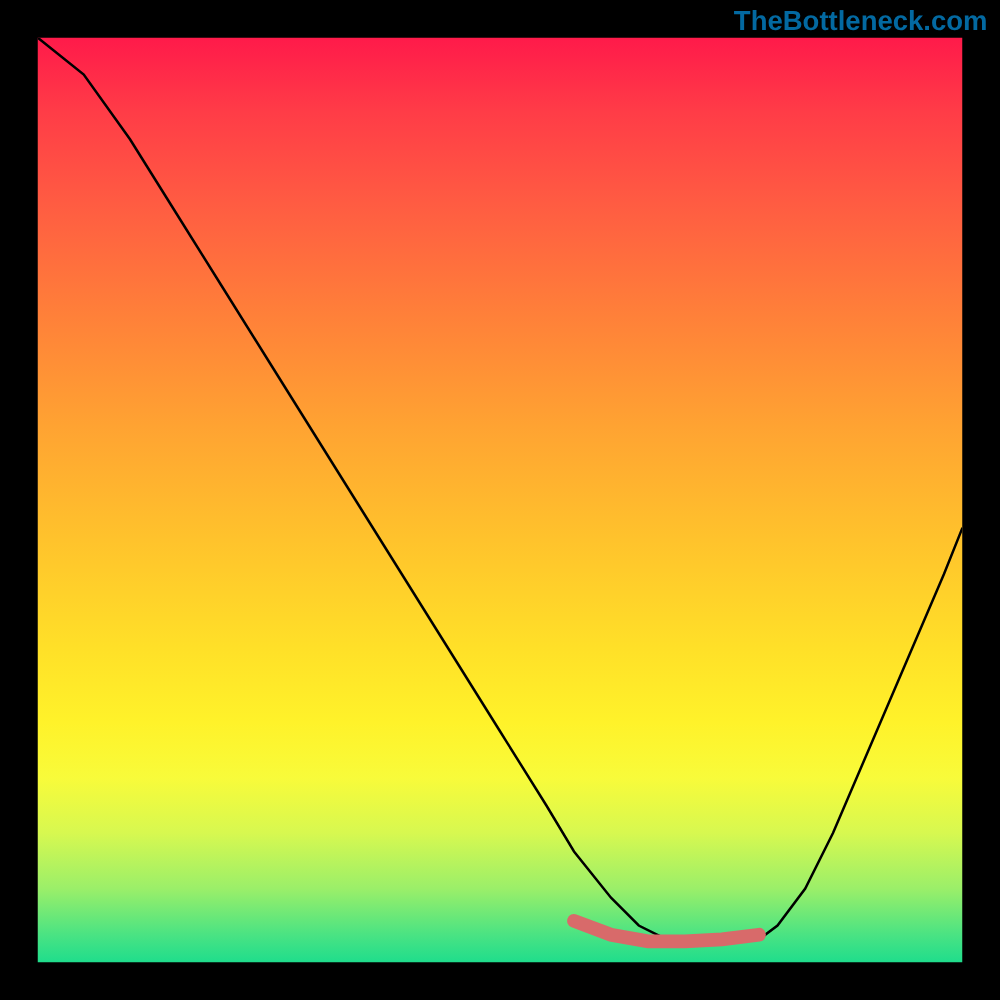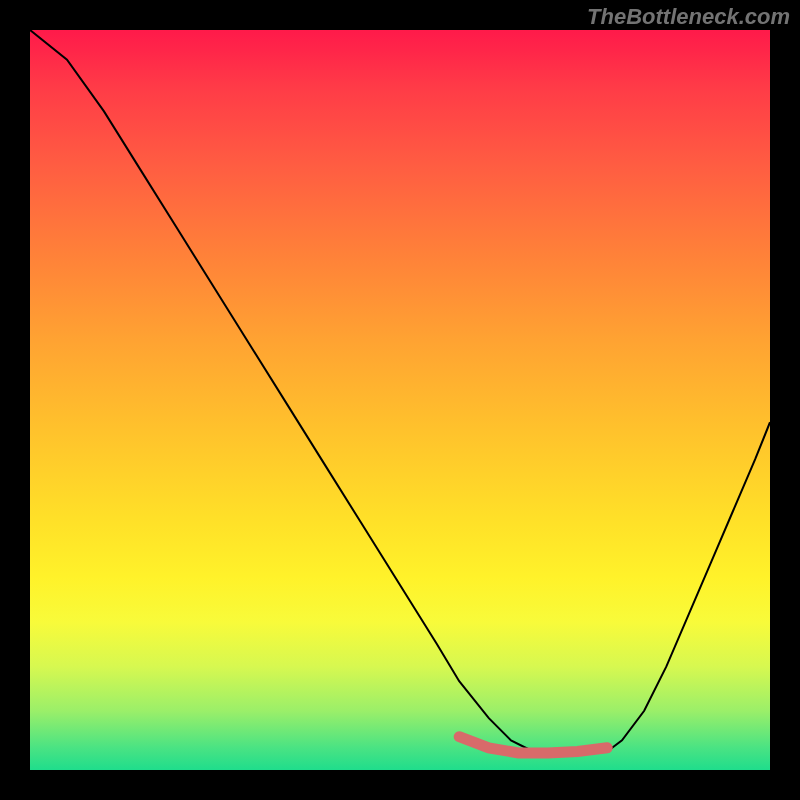--- a/index.html
+++ b/index.html
@@ -8,25 +8,24 @@
     background: #000;
     width: 800px;
     height: 800px;
     position: relative;
     font-family: Arial, sans-serif;
   }
   .watermark {
     position: absolute;
     top: 4px;
     right: 10px;
-    color: #737373;
+    color: #0369a1;
     font-size: 22px;
     font-weight: bold;
     z-index: 10;
-    font-style: italic;
   }
   .chart-container {
     position: absolute;
     left: 30px;
     top: 30px;
     width: 740px;
     height: 740px;
     overflow: hidden;
   }
   .gradient-bg {

